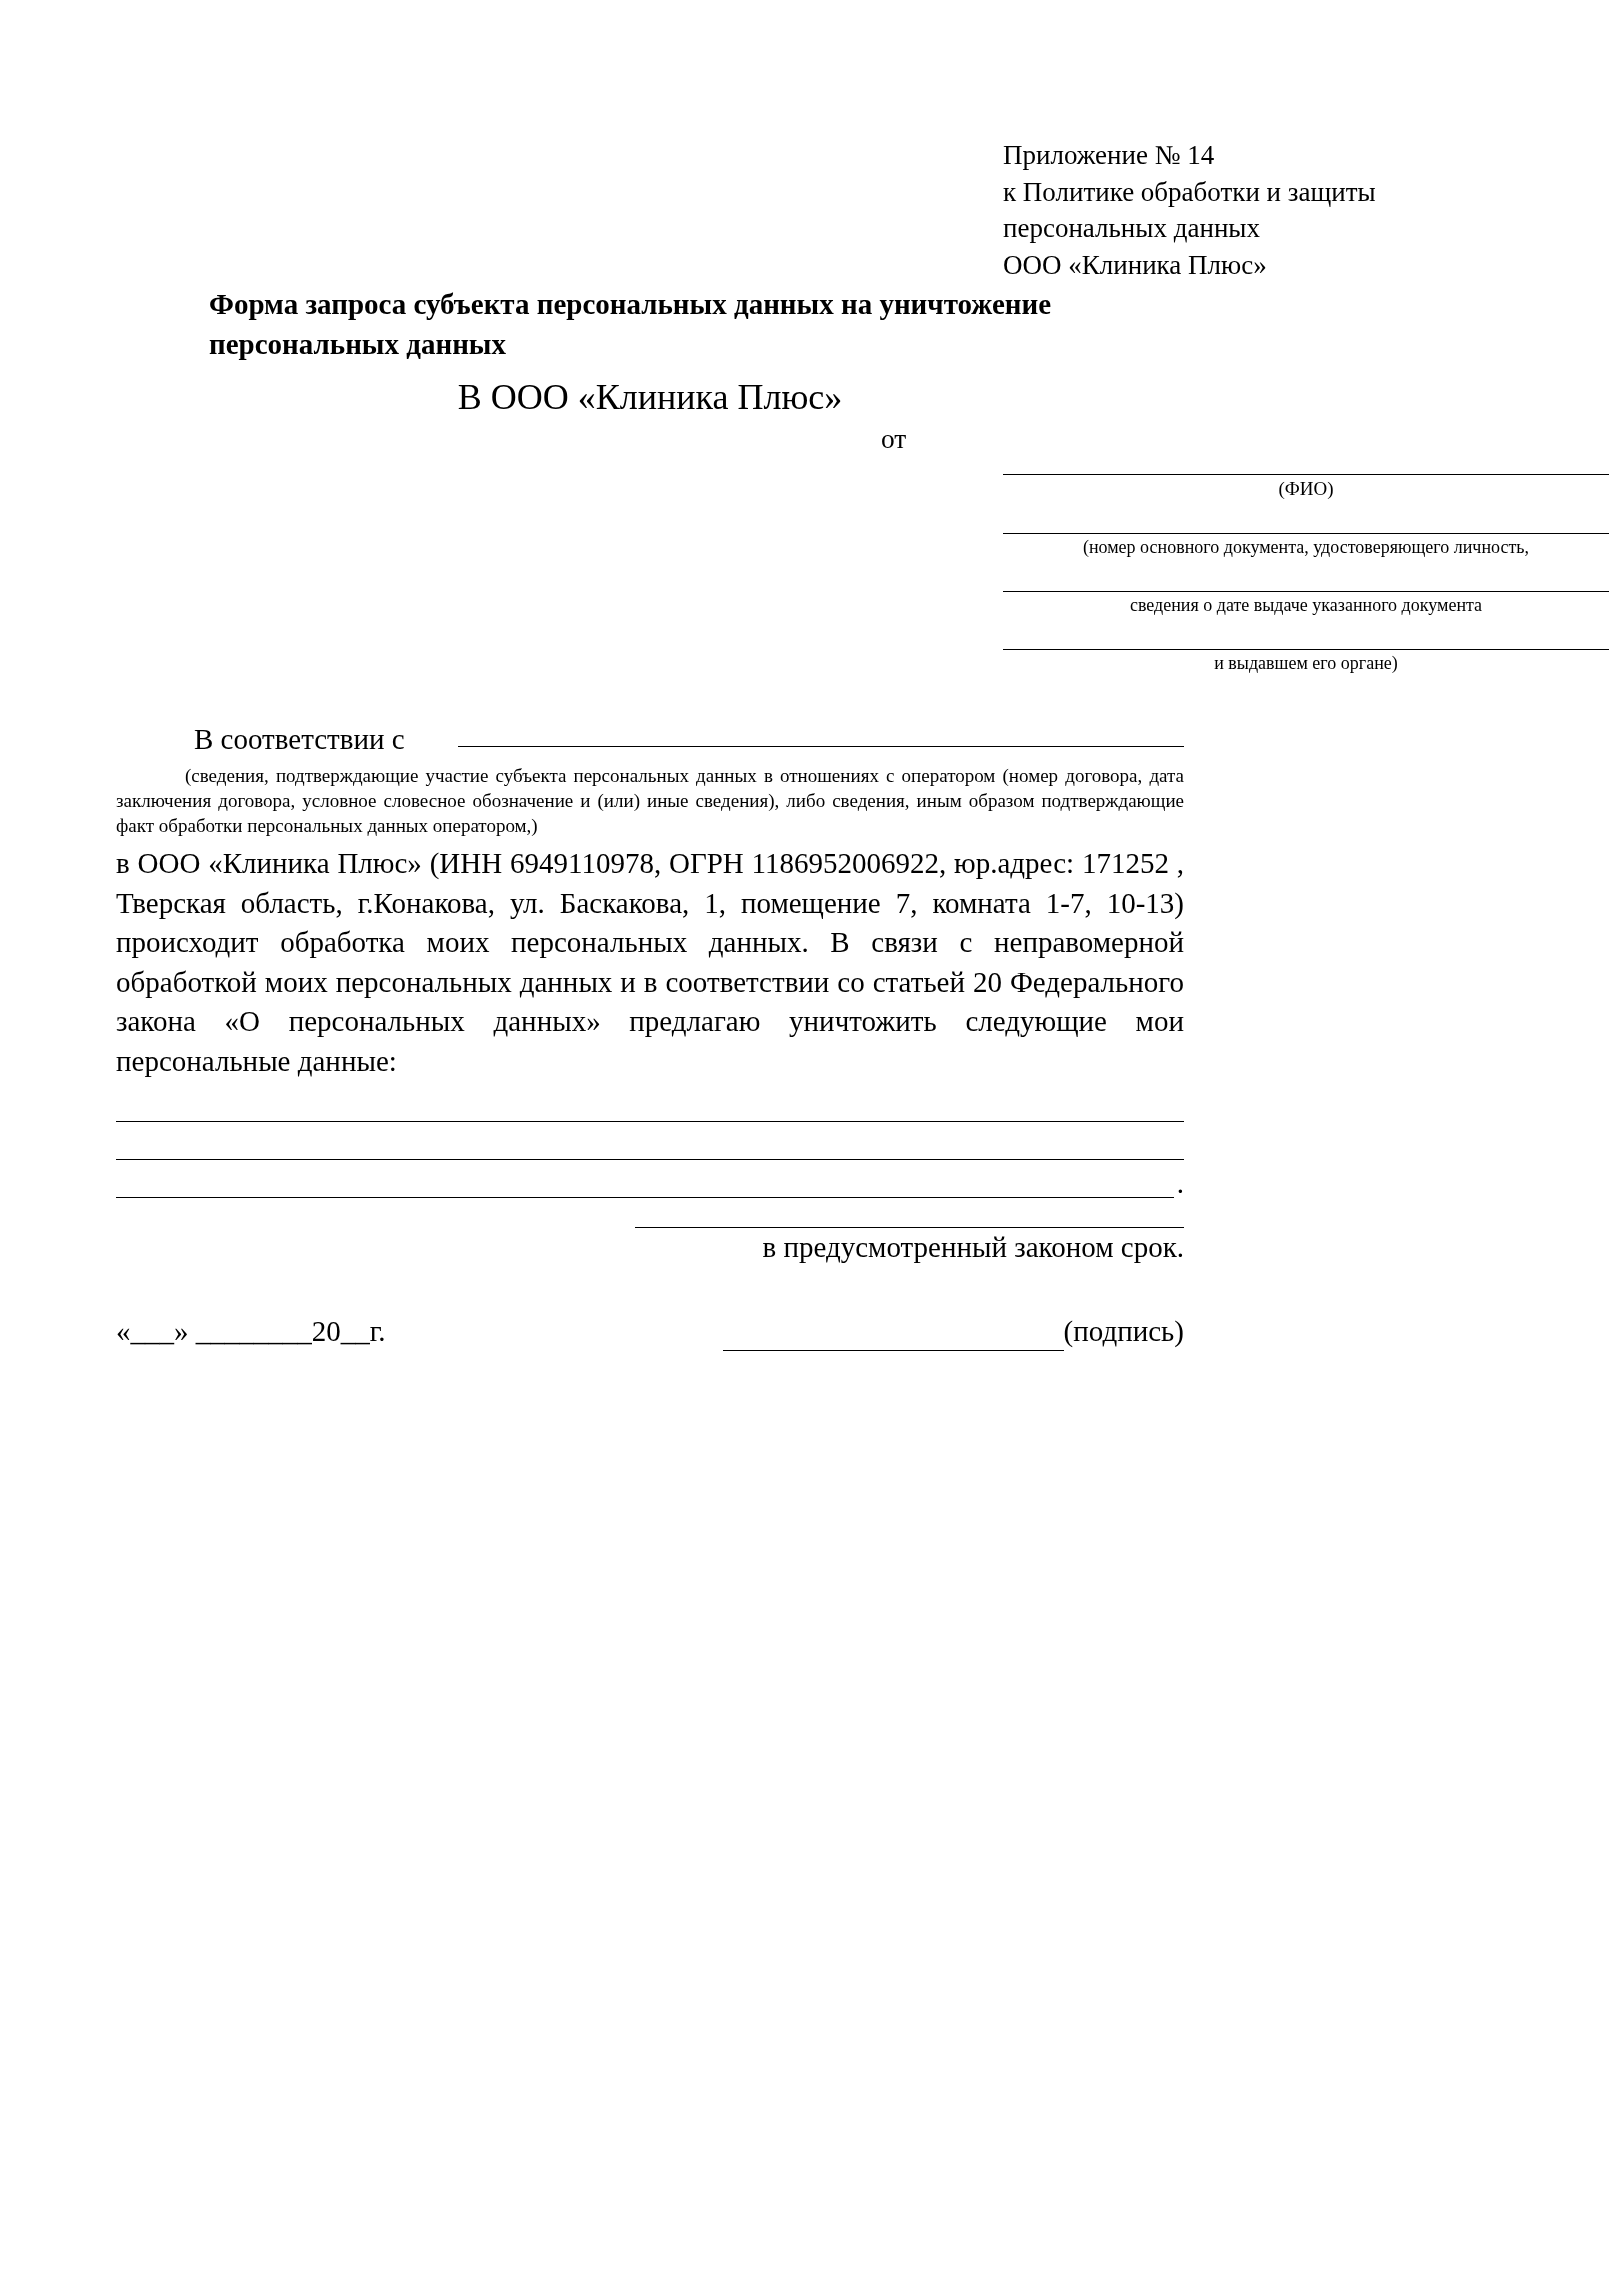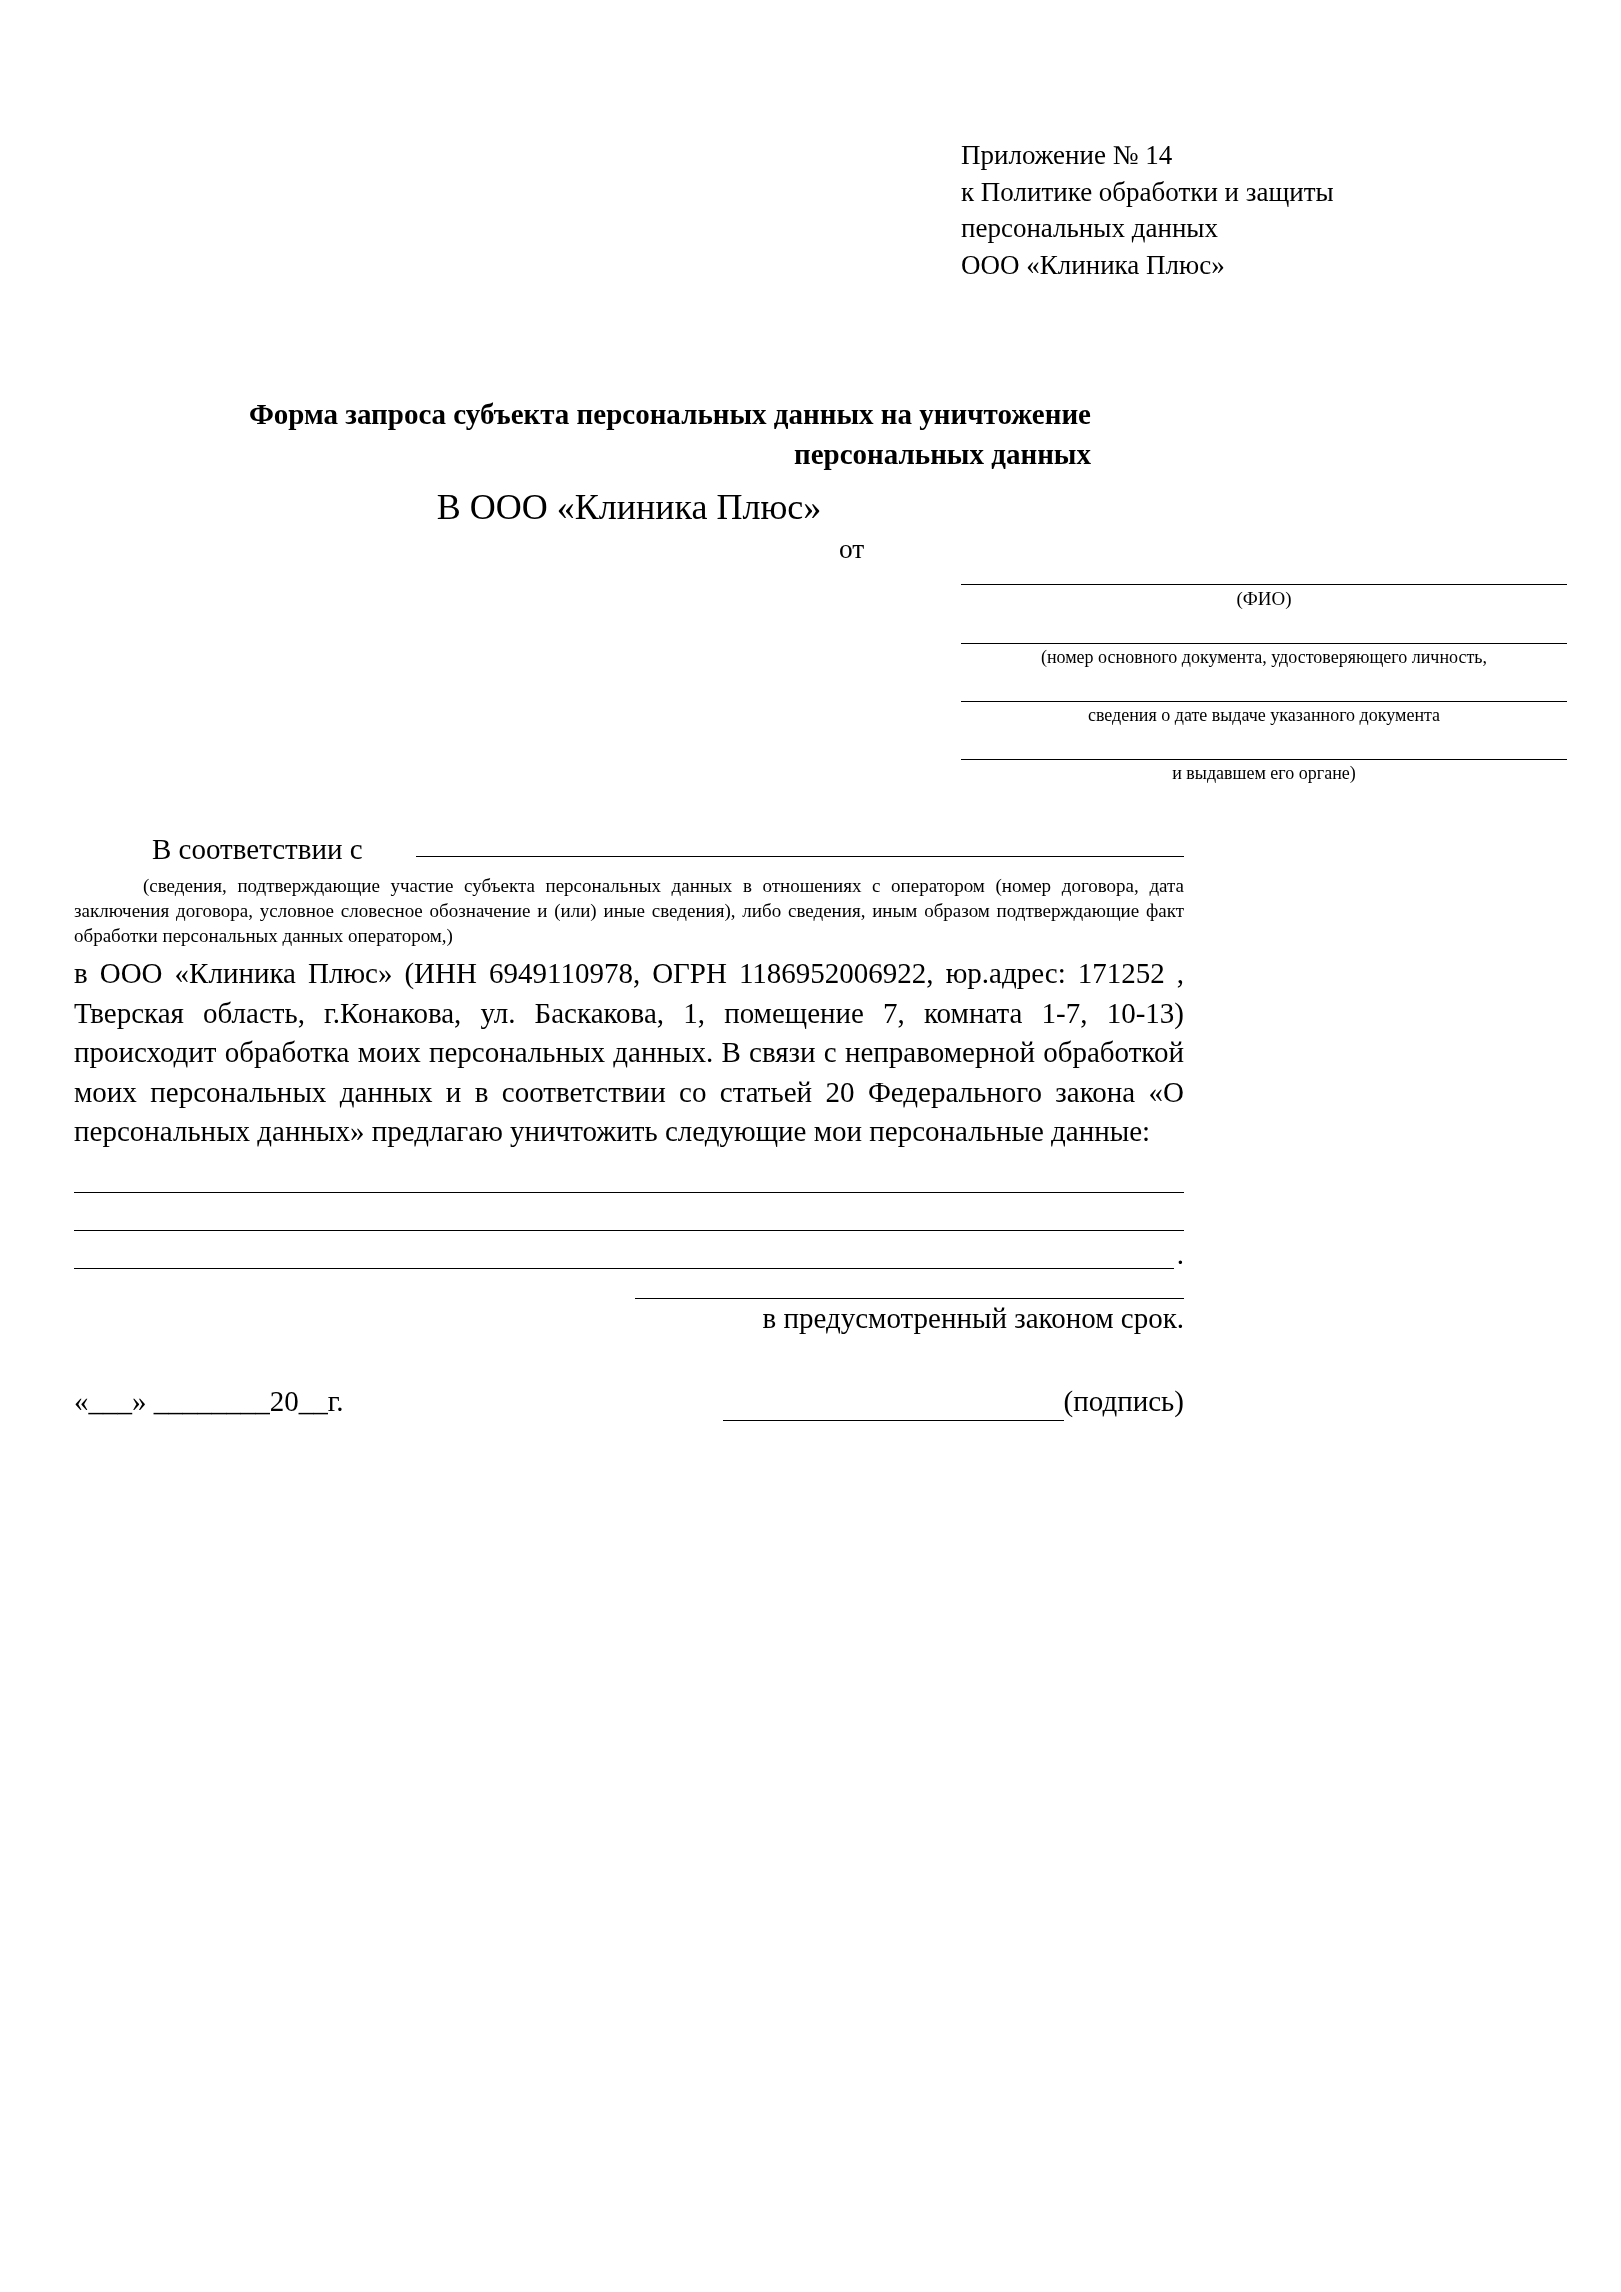--- a/index.html
+++ b/index.html
@@ -12,37 +12,36 @@
     height: 2293px;
     font-family: "Liberation Serif", "DejaVu Serif", serif;
     color: #000000;
     position: relative;
   }
   .page {
     position: relative;
     width: 1358px;
     height: 2293px;
     box-sizing: border-box;
-    padding: 137px 174px 0 74px;
+    padding: 137px 174px 0 116px;
   }
 
   
   .header-block {
     margin-left: 887px;
     font-size: 27px;
     line-height: 1.36;
   }
   .header-block div {
     white-space: nowrap;
   }
 
   
   .title {
-    margin-top: 110px;
-    text-align: right;
+    text-align: left;
     font-weight: bold;
     font-size: 29px;
     line-height: 1.38;
     padding: 0 93px;
   }
 
   
   .addressee {
     margin-top: 11.8px;
     text-align: center;

